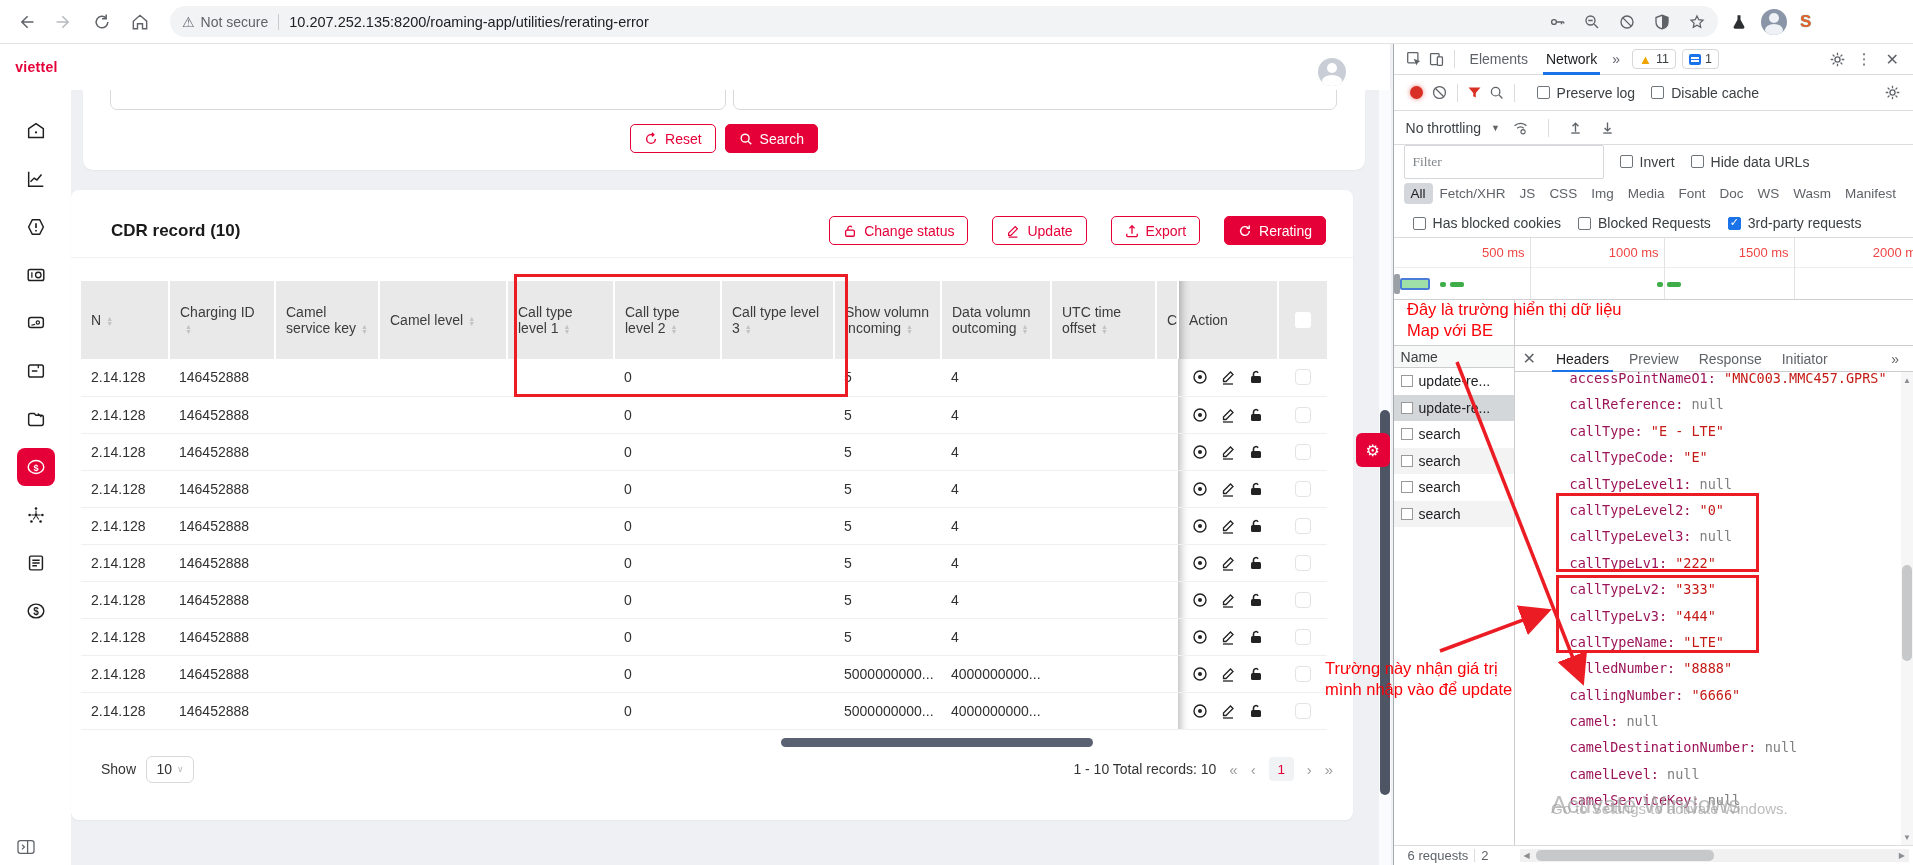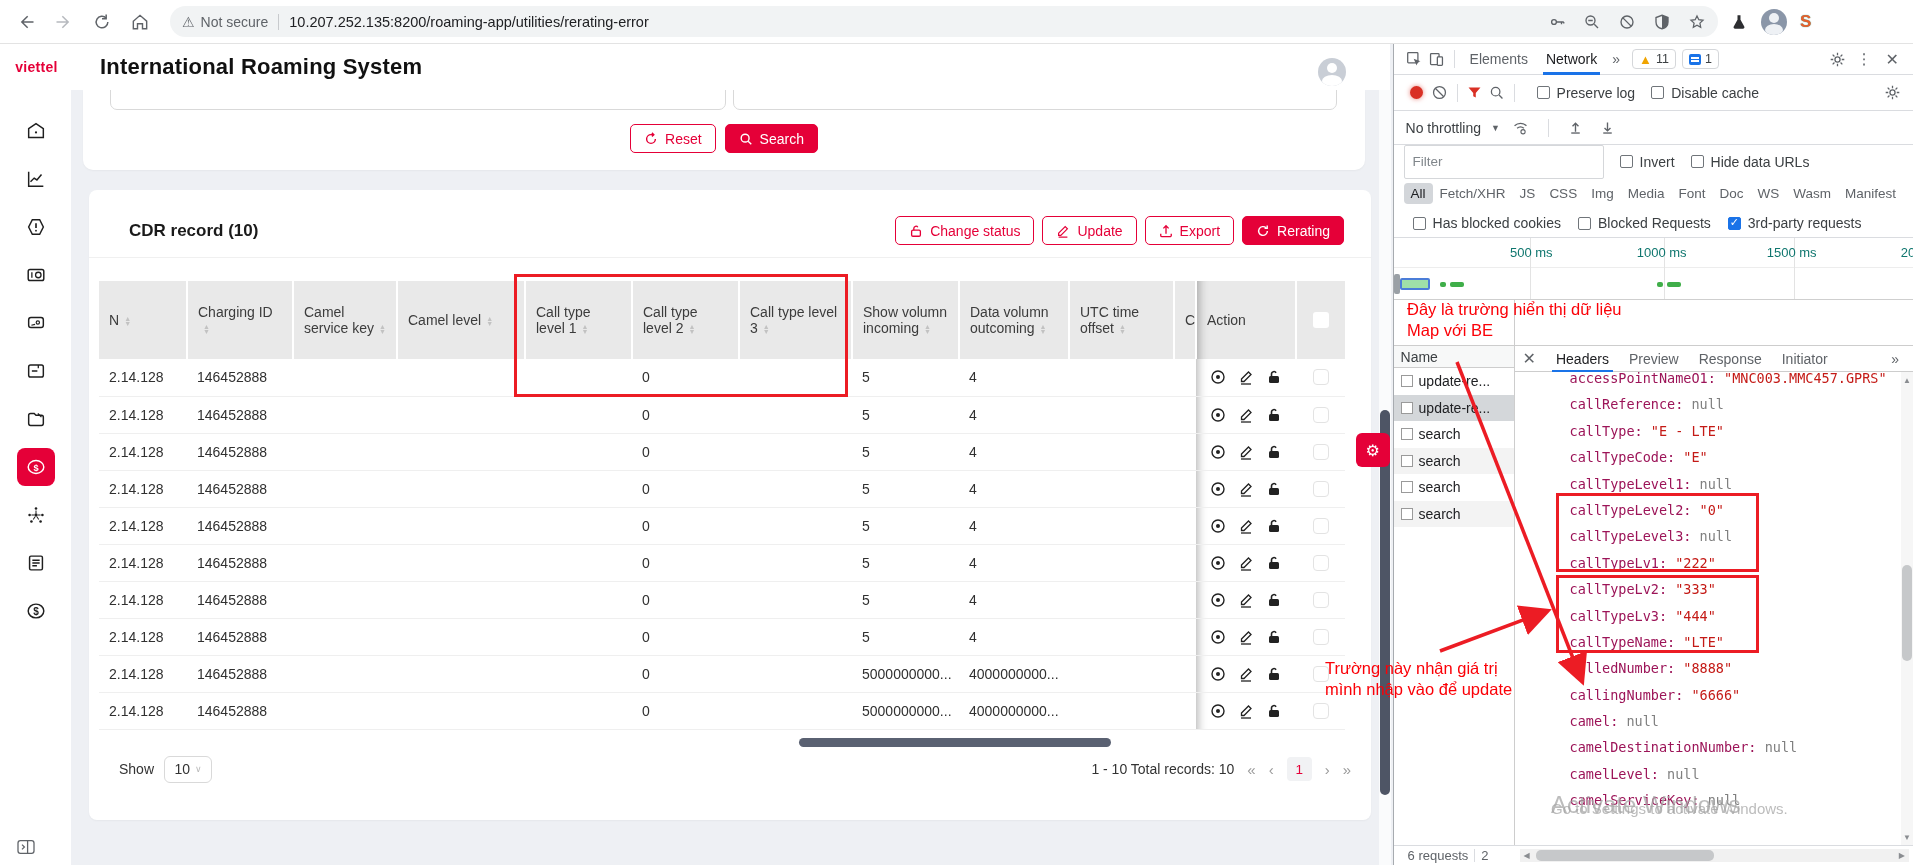--- a/index.html
+++ b/index.html
@@ -50,24 +50,24 @@
   .card { background:#fff; border-radius:8px; box-shadow:0 1px 2px rgba(0,0,0,.04); }
   .card1 { position:absolute; left:12px; top:0; width:1282px; height:80px; border-radius:0 0 10px 10px; overflow:hidden; }
   .cut-input { position:absolute; top:-14px; height:34px; border:1px solid #d9d9d9; border-radius:7px; }
   .cut-input.l { left:27px; width:616px; } .cut-input.r { left:650px; width:604px; }
   .form-btns { position:absolute; left:0; top:34px; width:100%; display:flex; justify-content:center; gap:9px; }
   .btn { height:29px; border-radius:5px; border:1px solid #e50038; color:#e50038; background:#fff;
     display:inline-flex; align-items:center; gap:7px; padding:0 13px; font-size:14px; font-family:inherit; cursor:pointer; }
   .btn svg { width:14px; height:14px; }
   .btn.primary { background:#e50038; color:#fff; border-color:#e50038; }
 
-  .card2 { position:absolute; left:18px; top:100px; width:1282px; height:630px; }
+  .card2 { position:absolute; left:0; top:100px; width:1282px; height:630px; }
   .card2-head { display:flex; align-items:center; padding:26px 27px 0 40px; }
   .card2-title { font-size:17px; font-weight:bold; color:#1a1a1a; }
-  .card2-actions { margin-left:auto; display:flex; gap:8px; }
+  .card2-actions { margin-left:auto; display:flex; gap:24px; }
   .card2-div { border-bottom:1px solid #f0f0f0; margin-top:12px; }
 
   .table-wrap { margin:23px 26px 0 10px; }
   table.cdr { border-collapse:collapse; table-layout:fixed; width:1246px; font-size:14px; }
   table.cdr th { background:#e9e9e9; color:#3c3c3c; font-weight:normal; text-align:left; padding:8px 10px; height:78px; border-left:2px solid #fff; position:relative; }
   table.cdr th:first-child { border-left:none; }
   table.cdr td { background:#fff; color:#303030; padding:8px 10px; height:37px; border-bottom:1px solid #efefef; overflow:hidden; white-space:nowrap; }
   th.al-r, td.al-r { text-align:right; }
   th.c-cut, td.c-cut { padding:8px 0 8px 2px; overflow:hidden; }
   .sorter { display:inline-flex; flex-direction:column; margin-left:5px; vertical-align:middle; line-height:0; }
@@ -114,31 +114,31 @@
   .rec-dot { width:13px; height:13px; border-radius:50%; background:#d93025; box-shadow:0 0 5px rgba(217,48,37,.6); margin:0 6px; }
   .funnel { color:#d93025; } .mag { color:#5f6368; }
   .dt-cb { display:inline-flex; align-items:center; gap:7px; margin-left:16px; color:#3c4043; white-space:nowrap; }
   .cbx { width:13px; height:13px; border:1.5px solid #70757a; border-radius:2px; background:#fff; flex:none; }
   .cbx.checked { background:#1a73e8; border-color:#1a73e8; position:relative; }
   .cbx.checked::after { content:"✓"; position:absolute; left:1px; top:-2px; color:#fff; font-size:11px; }
   .dt-toolbar2 { height:34px; padding:0 12px; gap:10px; }
   .throttle { display:inline-flex; align-items:center; gap:10px; color:#3c4043; }
   .throttle .chev { font-size:9px; color:#5f6368; }
   .dt-filterrow { height:33px; padding:0 10px; border-bottom:none; }
-  .filter-input { width:200px; height:23px; border:1px solid #d5d7da; border-radius:2px; font-size:13.5px; padding:16px 8px; color:#c2410c; font-family:Liberation Sans, sans-serif; outline:none; }
+  .filter-input { width:200px; height:23px; border:1px solid #d5d7da; border-radius:2px; font-size:13.5px; padding:16px 8px; color:#c2410c; font-family:Liberation Serif, serif; outline:none; }
   .filter-input::placeholder { color:#80868b; }
   .dt-chips { height:31px; padding:0 10px; border-bottom:none; overflow:hidden; white-space:nowrap; display:flex; align-items:center; }
   .chip { padding:3px 7px; border-radius:4px; color:#5f6368; font-size:13.5px; }
   .chip.sel { background:#d3d6da; color:#202124; }
   .dt-options { height:29px; padding:0 10px; gap:0; }
   .dt-options .dt-cb { margin-left:9px; margin-right:8px; }
 
   .dt-timeline { position:relative; height:62px; border-bottom:1px solid #cfcfcf; overflow:hidden; }
   .tl-grid { position:absolute; top:0; bottom:0; width:1px; background:#e3e3e3; }
-  .tl-label { position:absolute; top:7px; font-size:13px; color:#0f766e; transform:translateX(-100%); padding-right:5px; white-space:nowrap;margin-left:28px; }
+  .tl-label { position:absolute; top:7px; font-size:13px; color:#ef4444; transform:translateX(-100%); padding-right:5px; white-space:nowrap; }
   .tl-hdr-line { position:absolute; left:0; right:0; top:29px; height:1px; background:#ededed; }
   .tl-gray { position:absolute; left:0; top:36px; width:6px; height:20px; background:#9aa0a6; border-radius:2px; }
   .tl-blue { position:absolute; left:6px; top:40px; width:30px; height:12px; border:2px solid #4b7dd8; background:#9fe0a8; border-radius:2px; }
   .tl-dash { position:absolute; top:44px; height:5px; background:#3fae49; border-radius:2px; }
 
   .dt-netpanel { position:relative; height:545px; display:flex; }
   .req-list { width:121px; border-right:1px solid #cdcdcd; padding-top:45px; }
   .req-hdr { height:23px; border-top:1px solid #cdcdcd; border-bottom:1px solid #cdcdcd; background:#f7f8f8; display:flex; align-items:center; padding-left:7px; color:#3c4043; }
   .req-row { height:26.5px; display:flex; align-items:center; padding-left:7px; gap:6px; color:#202124; white-space:nowrap; overflow:hidden; }
   .req-row .cbsq { width:12px; height:12px; border:1px solid #9a9a9a; background:#fff; flex:none; }
@@ -244,21 +244,20 @@
       <span class="avatar-b"></span>
       <span class="s-logo">S</span>
     </div>
   </div>
 
   <div class="main">
 
     <div class="app">
       <div class="app-header">
         <span class="brand">viettel</span>
-        <span class="app-title">International Roaming System</span>
         <span class="user-avatar"></span>
       </div>
 
       <div class="sidebar" id="sidebar">
           <div class="sb-item">
             <svg viewBox="0 0 24 24">
               <path d="M4 9.5L12 4l8 5.5V19H4z" fill="none" stroke="currentColor" stroke-width="1.6"></path>
               <circle cx="12" cy="13.5" r="1.2" fill="currentColor"></circle>
             </svg>
           </div>

